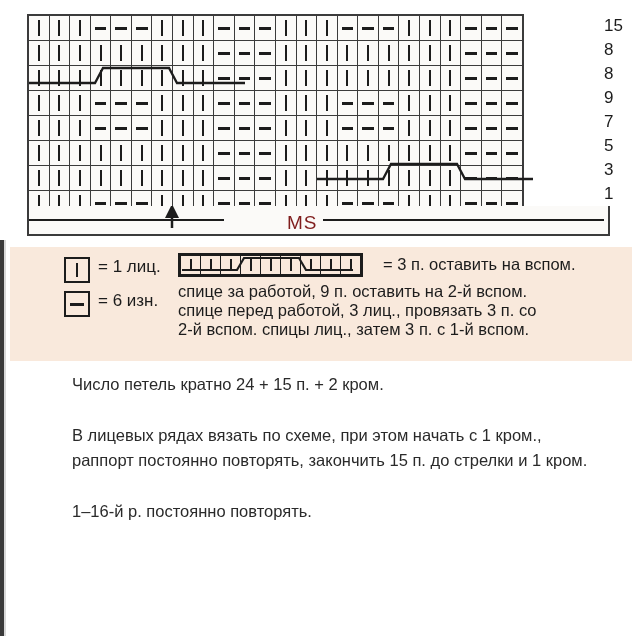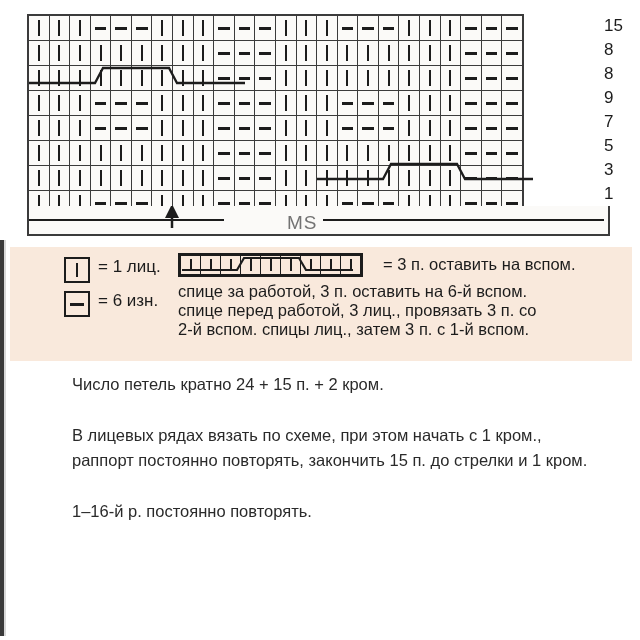--- a/index.html
+++ b/index.html
@@ -72,21 +72,21 @@
   
   #ms-band{
     position:absolute;left:27px;top:206px;
     width:579px;height:28px;
     border:2px solid #3b3b3b;border-top:none;
     background:#fbfaf8;
   }
   #ms-svg{position:absolute;left:0;top:0;}
   #ms-label{
     position:absolute;left:282px;top:212px;
-    font-size:19px;letter-spacing:1px;color:#737373;
+    font-size:19px;letter-spacing:1px;color:#7f1d1d;
     background:#fbfaf8;padding:0 5px;
   }
 
   
   #legend-panel{
     position:absolute;left:10px;top:247px;
     width:622px;height:114px;
     background:#f9e9dc;
   }
   #legend-left{
@@ -429,21 +429,21 @@
               </tr>
             </tbody>
         </table>
         <svg width="177" height="22" style="position:absolute;left:2px;top:0;">
           <path d="M 2,17 L 57,17 L 64,5 L 119,5 L 126,17 L 173,17" fill="none" stroke="#1c1c1c" stroke-width="2.2"></path>
         </svg>
       </div>
       <div id="cable-legend-firstline">= 3 п. оставить на вспом.</div>
     </div>
     <div id="cable-legend-rest">
-        <div>спице за работой, 3 п. оставить на 6-й вспом.</div>
+        <div>спице за работой, 9 п. оставить на 2-й вспом.</div>
         <div>спице перед работой, 3 лиц., провязать 3 п. со</div>
         <div>2-й вспом. спицы лиц., затем 3 п. с 1-й вспом.</div>
       </div>
   </div>
 </div>
 
 <div id="instructions">
     <p>Число петель кратно 24 + 15 п. + 2 кром.</p>
     <p>В лицевых рядах вязать по схеме, при этом начать с 1 кром., раппорт постоянно повторять, закончить 15 п. до стрелки и 1 кром.</p>
     <p>1–16-й р. постоянно повторять.</p>

